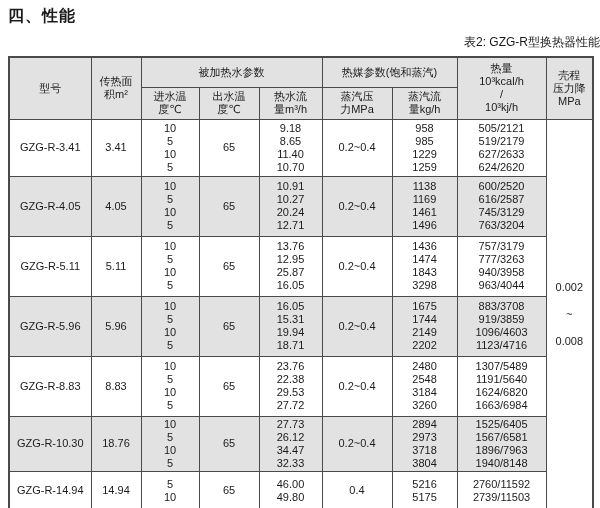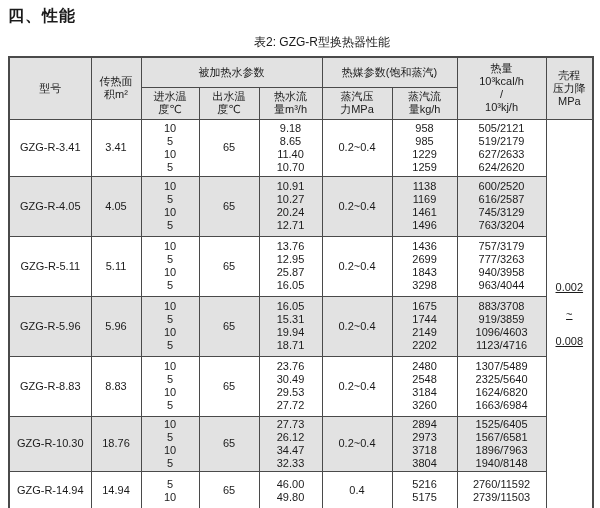--- a/index.html
+++ b/index.html
@@ -14,21 +14,21 @@
     font-family: "Liberation Sans", "DejaVu Sans", sans-serif;
     color: #1b1b1b;
   }
   .page-title {
     font-size: 16px;
     font-weight: bold;
     margin: 6px 0 0 8px;
     letter-spacing: 1px;
   }
   .table-caption {
-    text-align: center;
+    text-align: right;
     font-size: 12px;
     margin: 7px 0 5px 0;
     padding-left: 44px;
   }
   table.perf {
     border-collapse: collapse;
     table-layout: fixed;
     margin-left: 8px;
     width: 584px;
     border: 2px solid #4a4a4a;
@@ -39,21 +39,21 @@
     vertical-align: middle;
     font-size: 11px;
     font-weight: normal;
     padding: 1px 0;
     line-height: 13px;
     overflow: hidden;
   }
   tr.gray > th, tr.gray > td { background: #e2e2e2; }
   td.shell-cell { background: #ffffff; }
   .cell-line { line-height: 13px; }
-  .shell-cell .cell-line { line-height: 27px; text-decoration: underline; }
+  .shell-cell .cell-line { line-height: 27px; }
   tr.hdr-group { height: 30px; }
   tr.hdr-sub { height: 32px; }
   tr.r4 { height: 57px; }
   tr.r4b { height: 60px; }
   tr.r4c { height: 53px; }
   tr.r2 { height: 40px; }
 </style>
 </head>
 <body>
 
@@ -196,21 +196,21 @@
     <td>65</td>
     <td>
       <div class="cell-line">13.76</div>
       <div class="cell-line">12.95</div>
       <div class="cell-line">25.87</div>
       <div class="cell-line">16.05</div>
     </td>
     <td>0.2~0.4</td>
     <td>
       <div class="cell-line">1436</div>
-      <div class="cell-line">2699</div>
+      <div class="cell-line">1474</div>
       <div class="cell-line">1843</div>
       <div class="cell-line">3298</div>
     </td>
     <td>
       <div class="cell-line">757/3179</div>
       <div class="cell-line">777/3263</div>
       <div class="cell-line">940/3958</div>
       <div class="cell-line">963/4044</div>
     </td>
   </tr>
@@ -251,34 +251,34 @@
     <td>8.83</td>
     <td>
       <div class="cell-line">10</div>
       <div class="cell-line">5</div>
       <div class="cell-line">10</div>
       <div class="cell-line">5</div>
     </td>
     <td>65</td>
     <td>
       <div class="cell-line">23.76</div>
-      <div class="cell-line">30.49</div>
+      <div class="cell-line">22.38</div>
       <div class="cell-line">29.53</div>
       <div class="cell-line">27.72</div>
     </td>
     <td>0.2~0.4</td>
     <td>
       <div class="cell-line">2480</div>
       <div class="cell-line">2548</div>
       <div class="cell-line">3184</div>
       <div class="cell-line">3260</div>
     </td>
     <td>
       <div class="cell-line">1307/5489</div>
-      <div class="cell-line">2325/5640</div>
+      <div class="cell-line">1191/5640</div>
       <div class="cell-line">1624/6820</div>
       <div class="cell-line">1663/6984</div>
     </td>
   </tr>
 
   <tr class="gray r4c">
     <td>GZG-R-10.30</td>
     <td>18.76</td>
     <td>
       <div class="cell-line">10</div>

